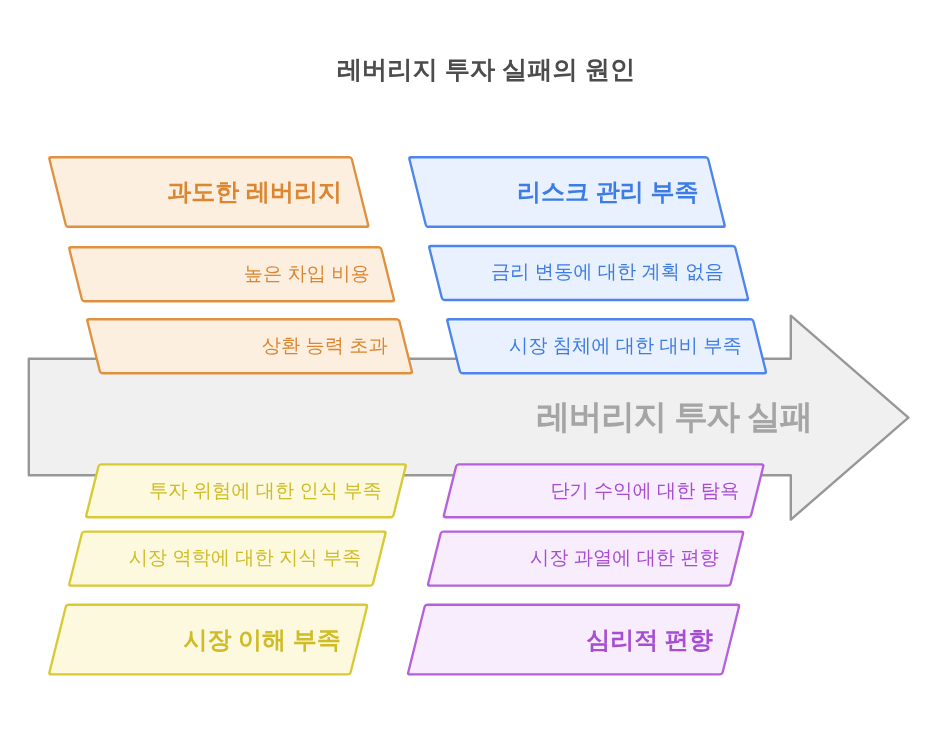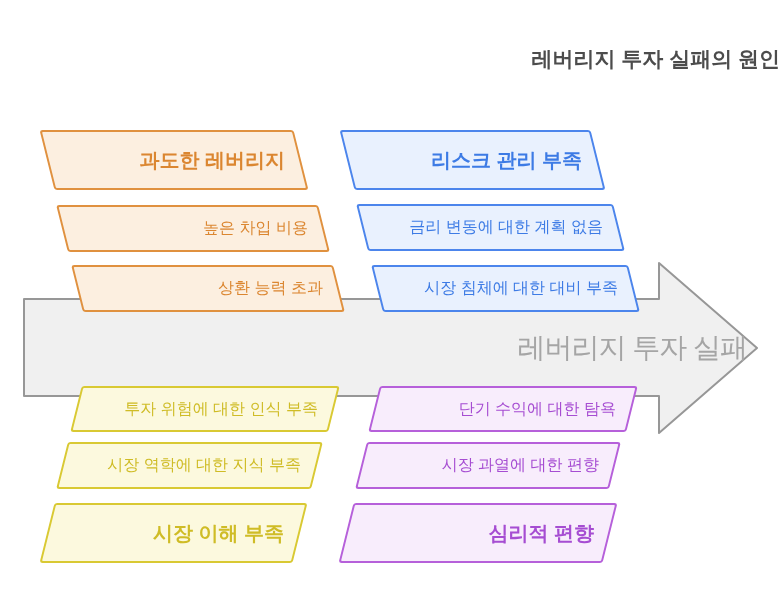--- a/index.html
+++ b/index.html
@@ -2,26 +2,26 @@
 <html><head>
 <meta charset="utf-8">
 <style>
   html,body{margin:0;padding:0;background:#ffffff;}
   .canvas{
     position:relative;width:780px;height:612px;background:#ffffff;overflow:hidden;
     font-family:"Liberation Sans", sans-serif;
   }
   .title{
     position:absolute;left:30px;top:44px;width:750px;height:30px;line-height:30px;
-    text-align:right;font-size:21px;font-weight:bold;color:#4C4C4C;
+    text-align:center;font-size:21px;font-weight:bold;color:#4C4C4C;
   }
   .arrow-svg{position:absolute;left:0;top:0;z-index:1;}
   .arrow-label{
     position:absolute;left:447px;top:330px;width:300px;height:36px;line-height:36px;
-    text-align:right;font-size:28px;font-weight:normal;color:#A5A5A5;z-index:1;letter-spacing:-1px;
+    text-align:left;font-size:28px;font-weight:bold;color:#A5A5A5;z-index:1;letter-spacing:-1px;
   }
   .pg{position:absolute;border:2px solid;border-radius:3px;z-index:2;box-sizing:border-box;}
   .top{transform:skewX(14deg);}
   .bot{transform:skewX(-14deg);}
   .pgi{
     position:absolute;inset:0;display:flex;align-items:center;justify-content:flex-end;
     padding-right:14px;white-space:nowrap;
   }
   .top .pgi{transform:skewX(-14deg);}
   .bot .pgi{transform:skewX(14deg);}

